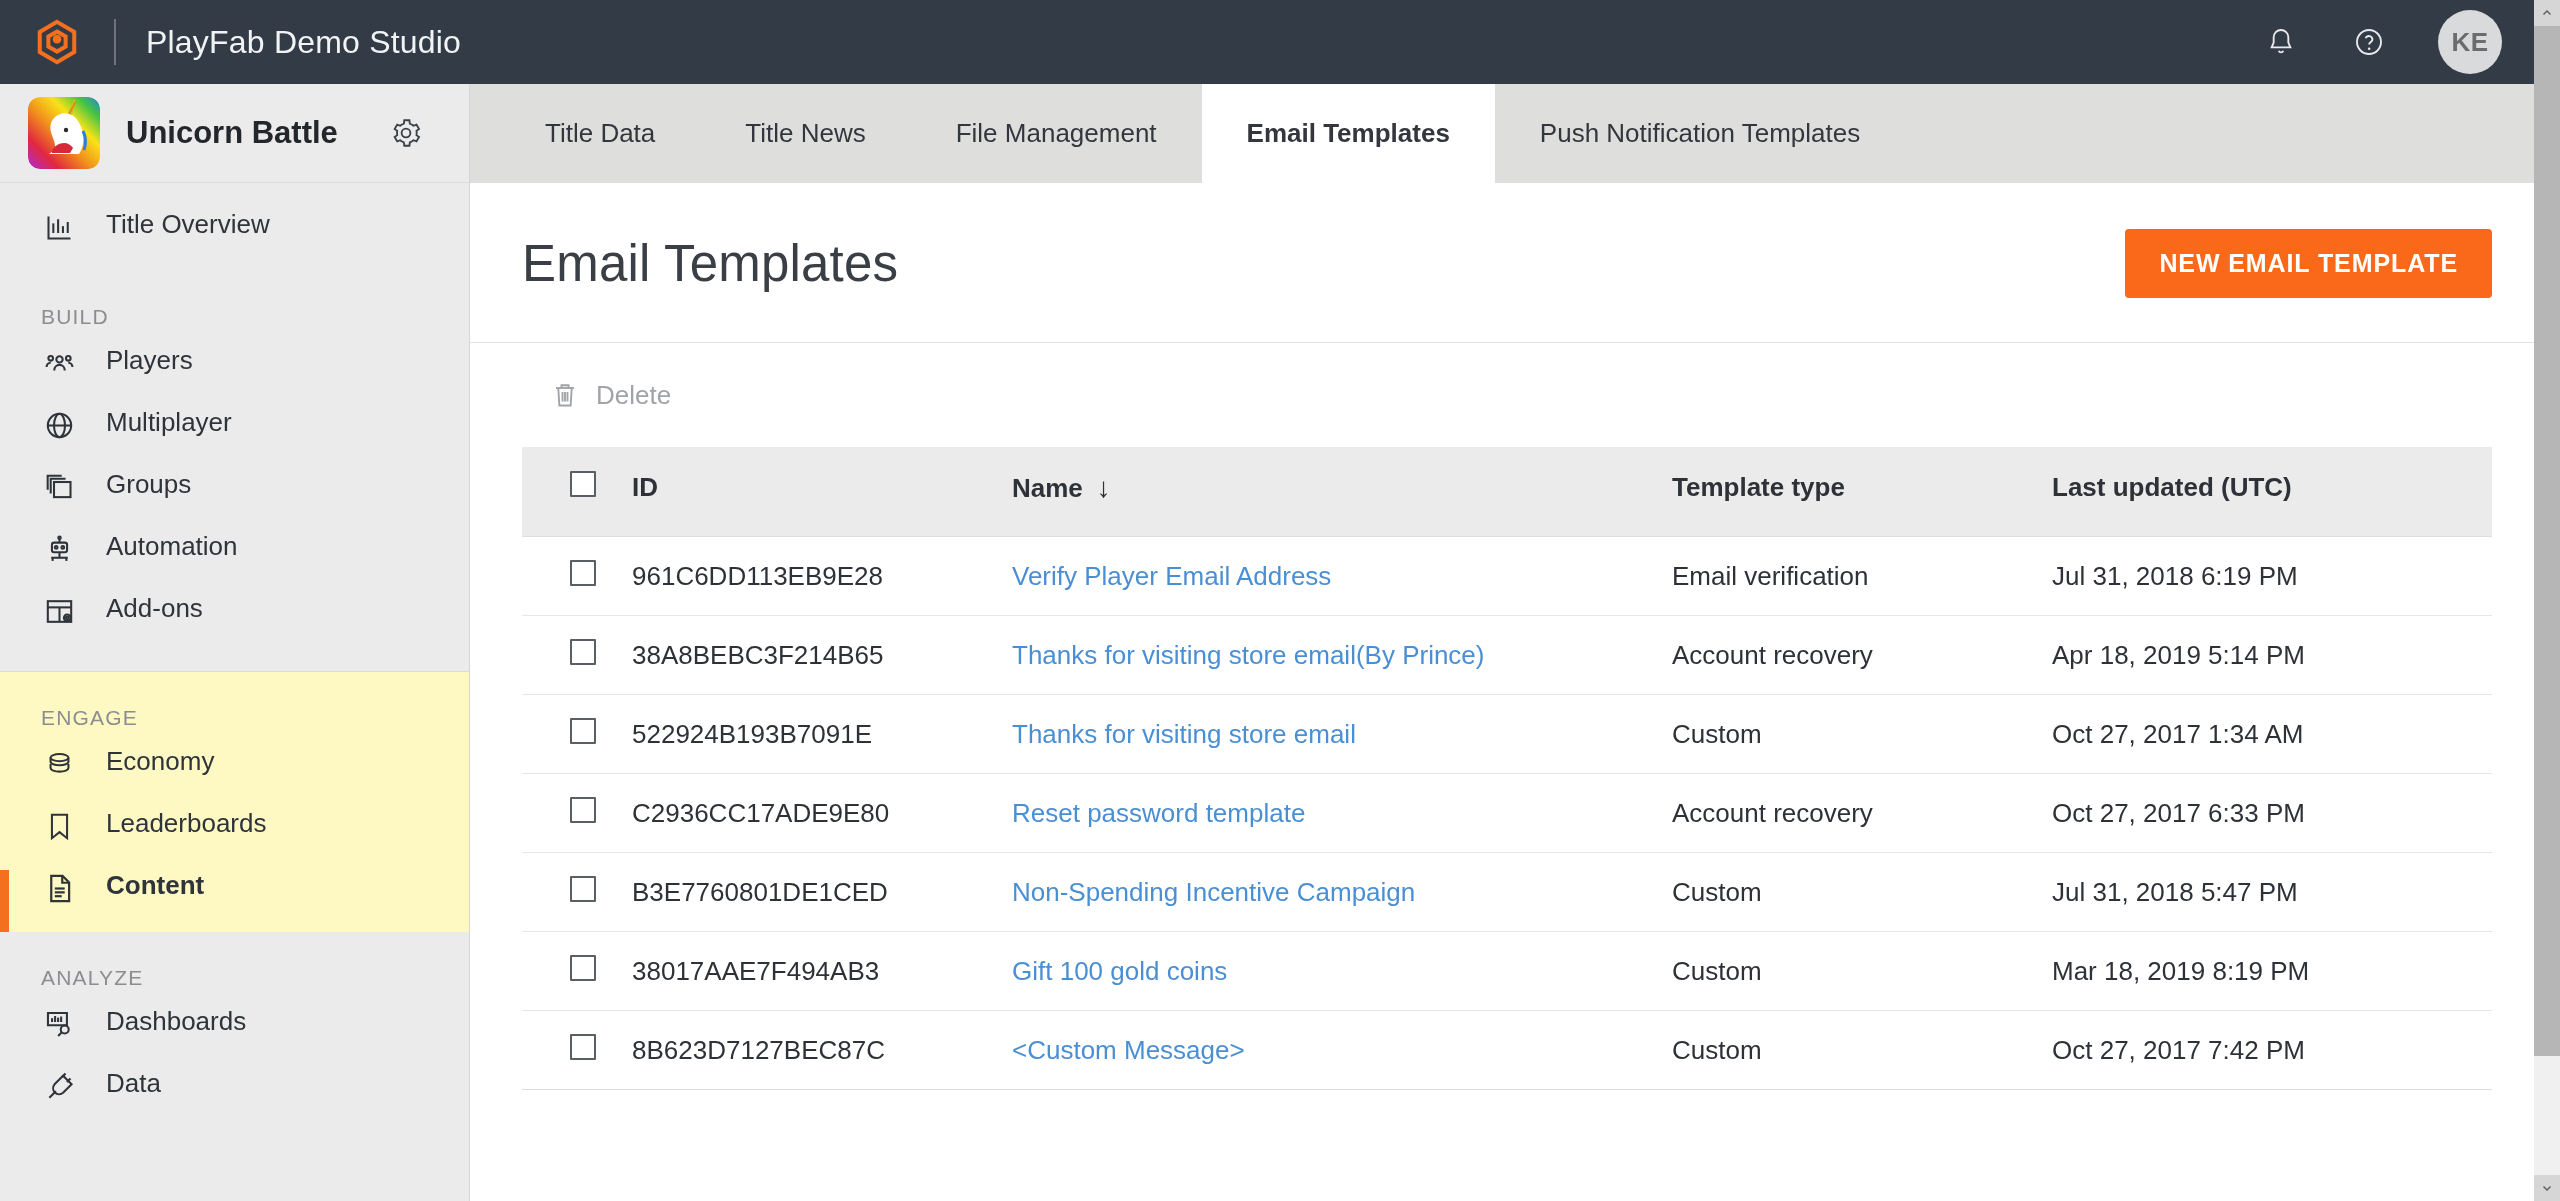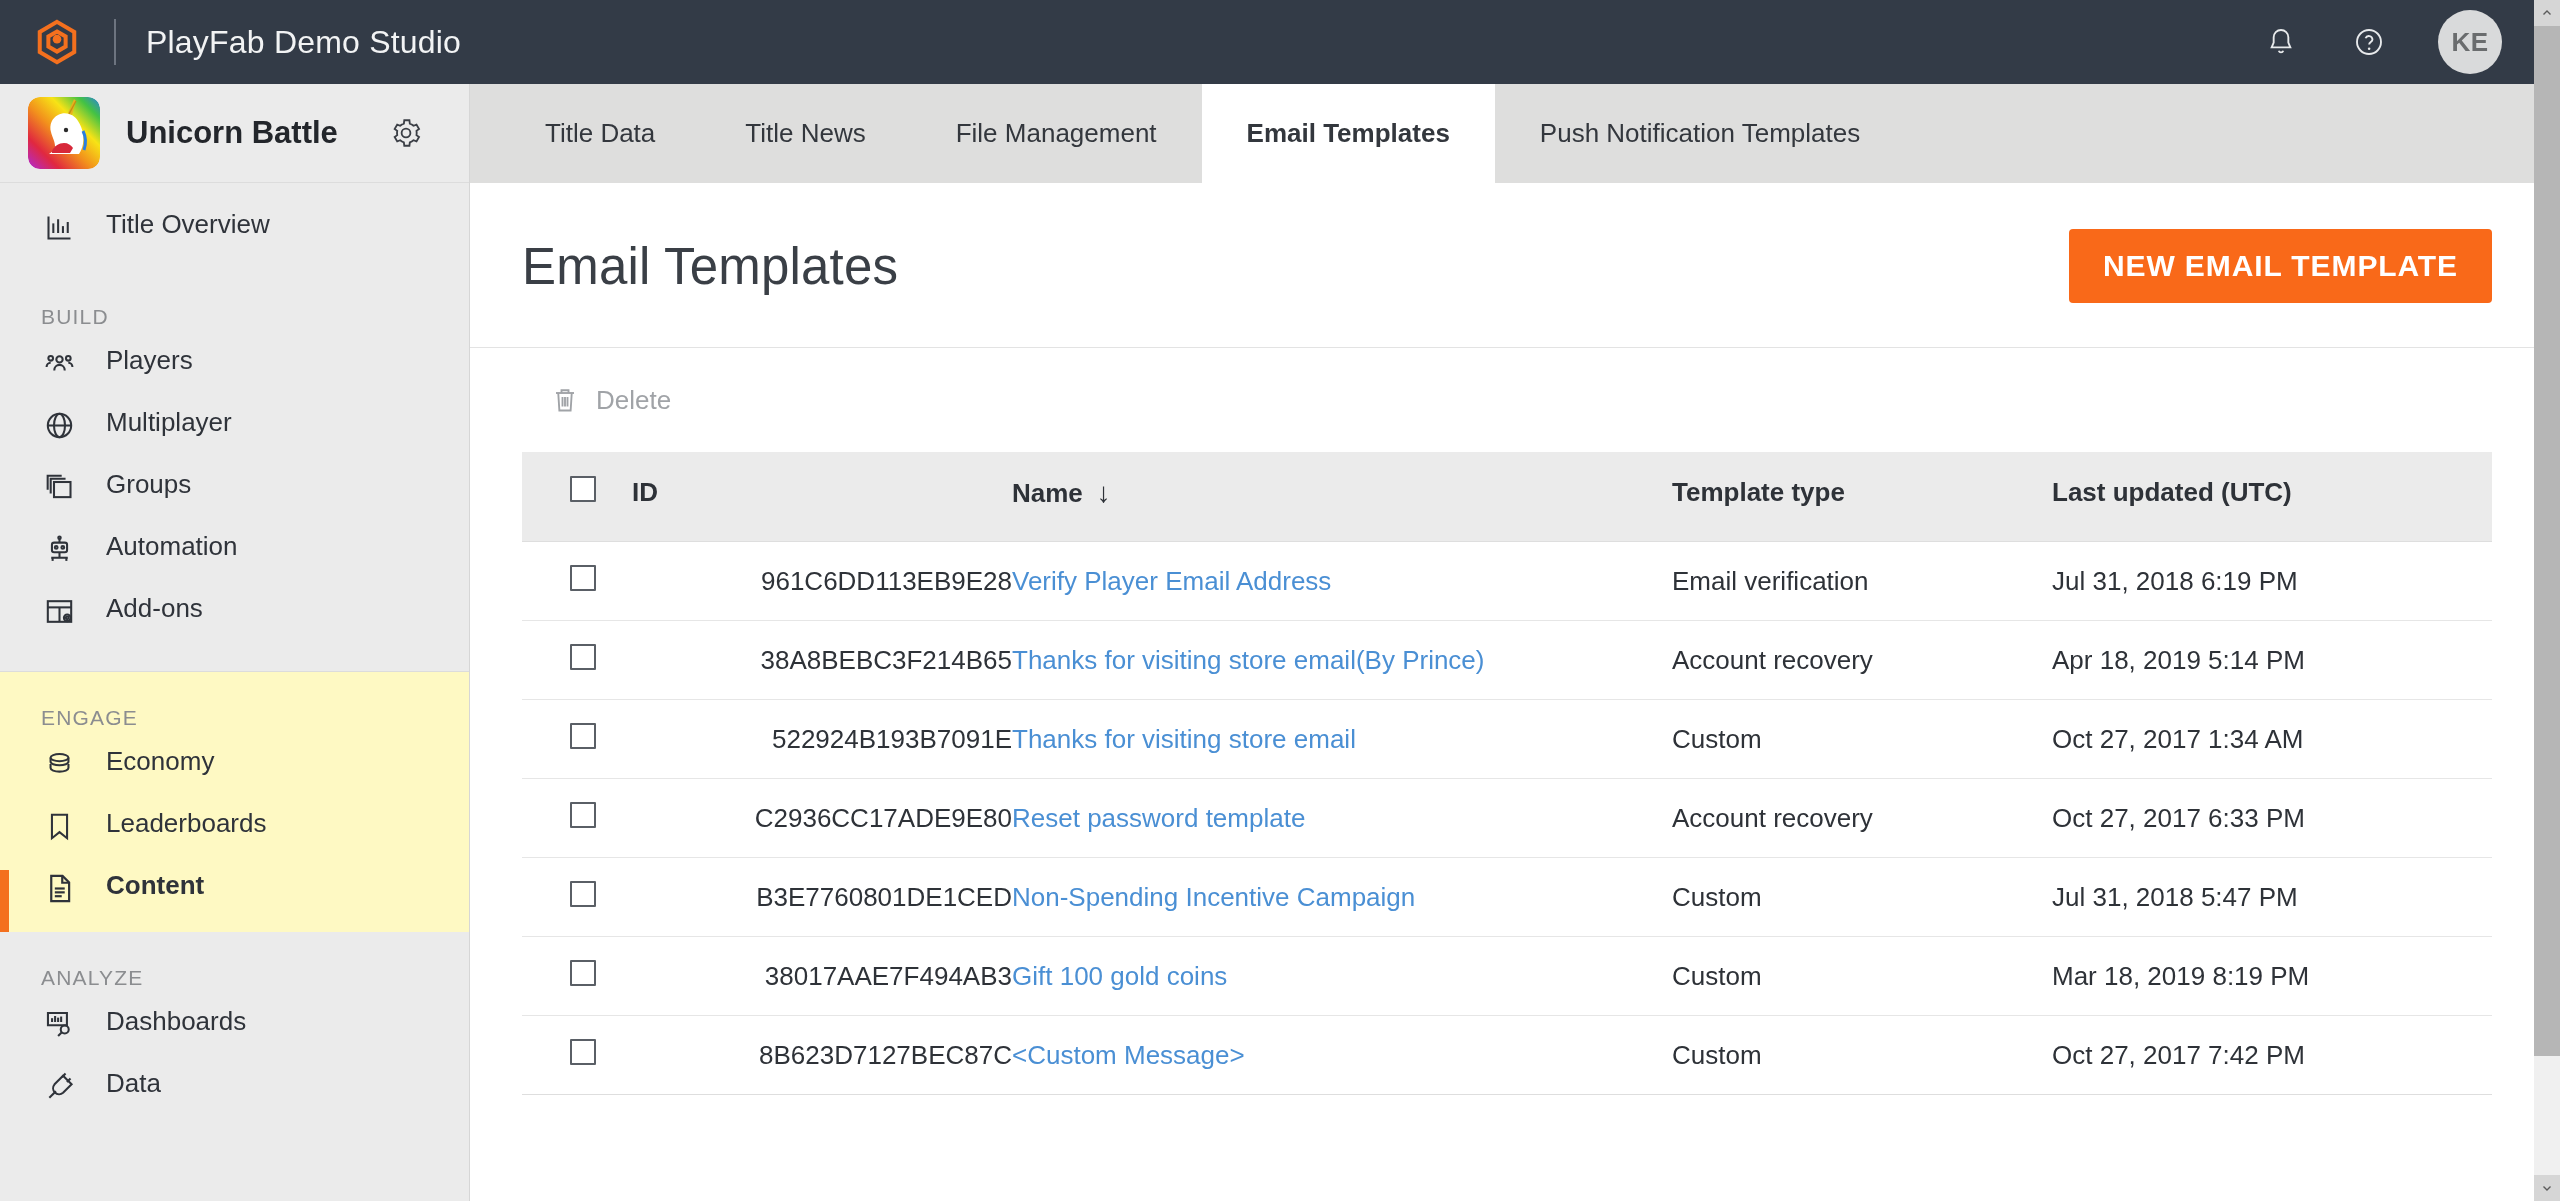--- a/index.html
+++ b/index.html
@@ -86,21 +86,21 @@
   }
   .tab.active { background: #ffffff; font-weight: 700; }
 
   .page-head {
     padding: 46px 68px 44px 52px; display: flex; align-items: center;
     border-bottom: 1px solid #e3e3e3;
   }
   .page-title { font-size: 51px; font-weight: 400; color: #3a3f46; letter-spacing: .2px; }
   .primary-btn {
     margin-left: auto; background: #f96919; color: #ffffff; border: none;
-    font-family: inherit; font-size: 30px; font-weight: 700; letter-spacing: .9px;
+    font-family: inherit; font-size: 25px; font-weight: 700; letter-spacing: .9px;
     padding: 20px 34px; border-radius: 4px; cursor: pointer;
   }
 
   .content-area { padding: 0 68px 0 52px; }
 
   .toolbar { display: flex; align-items: center; height: 104px; padding-left: 28px; }
   .tool-btn {
     display: flex; align-items: center; gap: 16px; color: #a0a3a7;
     font-size: 26px; cursor: pointer; user-select: none;
   }
@@ -111,21 +111,21 @@
     background: #ebebeb; text-align: left; font-size: 26px; font-weight: 700; color: #2e3238;
     padding: 24px 0 32px 0; height: 82px; vertical-align: middle;
     border-bottom: 1px solid #dedede;
   }
   table.grid td {
     font-size: 26px; color: #2e3238; height: 79px; vertical-align: middle;
     border-bottom: 1px solid #e6e6e6; padding: 0;
   }
   table.grid tr.row:last-child td { border-bottom: 1px solid #dedede; }
   .col-check { width: 110px; padding-left: 48px !important; }
-  .col-id    { width: 380px; text-align: right; }
+  .col-id    { width: 380px; }
   .col-name  { width: 660px; }
   .col-type  { width: 380px; }
   .col-date  { width: auto; }
   .cell-link { color: #4a8fd4; cursor: pointer; }
   .sort-arrow { display: inline-block; margin-left: 14px; font-size: 28px; font-weight: 400; }
 
   .chk {
     width: 26px; height: 26px; border: 2px solid #5a5f66; background: #fff;
     display: inline-block; cursor: pointer; border-radius: 1px;
   }

